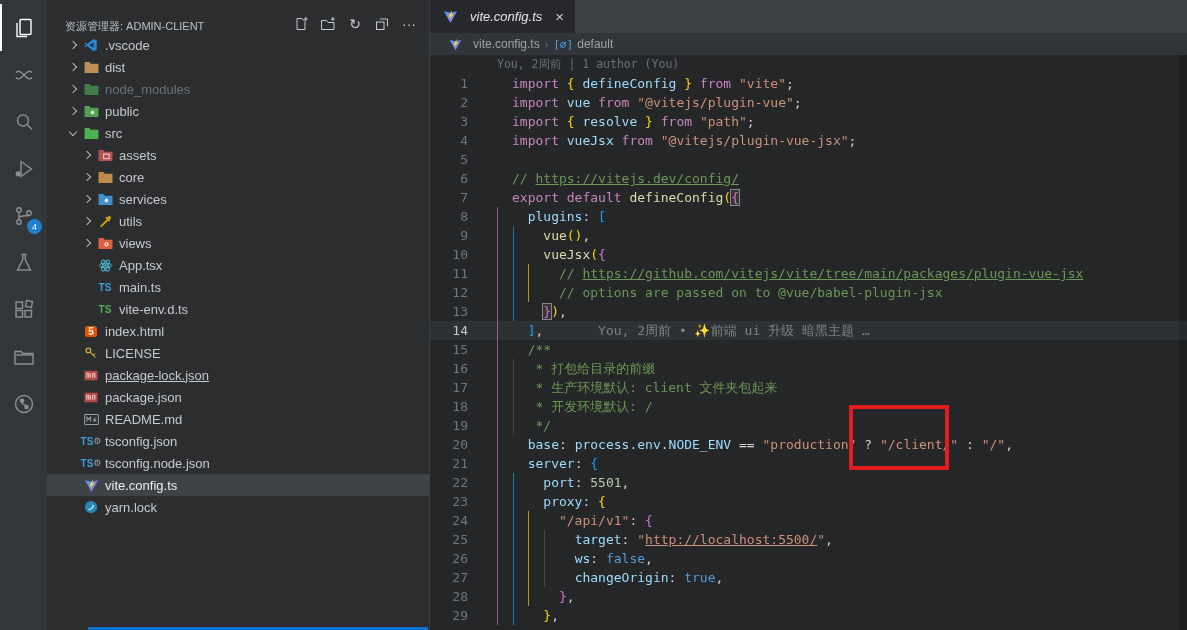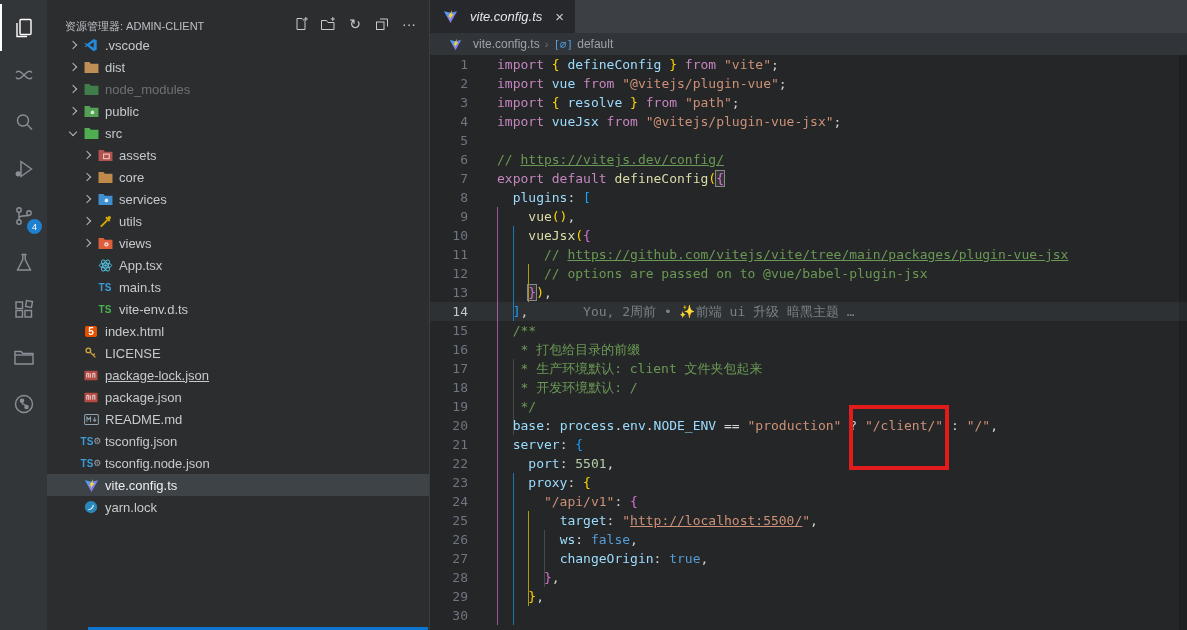--- a/index.html
+++ b/index.html
@@ -42,21 +42,21 @@
   .bc-sep{color:#6d7278;font-size:11px}
   .bc-item{display:flex;align-items:center;gap:4px;cursor:pointer}
   .symb{color:#4f9fe0;font-family:"DejaVu Sans Mono",monospace;font-size:11px}
   .codearea{flex:1;position:relative;background:#252627;overflow:hidden;
             font-family:"DejaVu Sans Mono",monospace;font-size:13px;line-height:19px}
   .fileblame{height:19px;padding-left:67px;color:#68707a;font-size:11.5px;display:flex;align-items:center}
   .line{height:19px;white-space:pre;position:relative}
   .line.cur{background:#2d3134}
   .ln{display:inline-block;width:38px;text-align:right;color:#6e7681}
   .line.cur .ln{color:#c6c6c6}
-  .ct{display:inline-block;margin-left:29px;position:relative;z-index:2}
+  .ct{display:inline-block;margin-left:44px;position:relative;z-index:2}
   .guide{position:absolute;width:1px;z-index:1;opacity:.65}
   .redbox{position:absolute;left:419px;top:350px;width:92px;height:57px;border:4px solid #e21c1c;z-index:5}
   .sgut{position:absolute;right:0;top:0;width:8px;height:100%;background:rgba(0,0,0,.14)}
   
   .tk-k{color:#C586C0}.tk-v{color:#9CDCFE}.tk-f{color:#DCDCAA}.tk-s{color:#CE9178}
   .tk-su{color:#CE9178;text-decoration:underline}.tk-n{color:#B5CEA8}.tk-kb{color:#569CD6}
   .tk-c{color:#6A9955}.tk-cu{color:#6A9955;text-decoration:underline}.tk-p{color:#d4d4d4}
   .tk-b1{color:#FFD700}.tk-b2{color:#DA70D6}.tk-b3{color:#179FFF}
   .tk-bx{color:#DA70D6;box-shadow:0 0 0 1px #888;background:rgba(120,120,120,.18)}
   .tk-bl{color:#7a8188}.tk-bg{color:#cda53f}
@@ -428,20 +428,21 @@
           </span>
         <span>vite.config.ts</span>
       </span>
       <span class="bc-sep">›</span>
       <span class="bc-item">
         <span class="symb">[∅]</span>
         <span>default</span>
       </span>
     </div>
     <div class="codearea">
+      <div class="fileblame">You, 2周前 | 1 author (You)</div>
       <div id="lines">
           <div class="line"><span class="ln">1</span><span class="ct"><span class="tk-k">import </span><span class="tk-b1">{</span><span class="tk-v"> defineConfig </span><span class="tk-b1">}</span><span class="tk-k"> from </span><span class="tk-s">"vite"</span><span class="tk-p">;</span></span></div>
           <div class="line"><span class="ln">2</span><span class="ct"><span class="tk-k">import </span><span class="tk-v">vue</span><span class="tk-k"> from </span><span class="tk-s">"@vitejs/plugin-vue"</span><span class="tk-p">;</span></span></div>
           <div class="line"><span class="ln">3</span><span class="ct"><span class="tk-k">import </span><span class="tk-b1">{</span><span class="tk-v"> resolve </span><span class="tk-b1">}</span><span class="tk-k"> from </span><span class="tk-s">"path"</span><span class="tk-p">;</span></span></div>
           <div class="line"><span class="ln">4</span><span class="ct"><span class="tk-k">import </span><span class="tk-v">vueJsx</span><span class="tk-k"> from </span><span class="tk-s">"@vitejs/plugin-vue-jsx"</span><span class="tk-p">;</span></span></div>
           <div class="line"><span class="ln">5</span><span class="ct"></span></div>
           <div class="line"><span class="ln">6</span><span class="ct"><span class="tk-c">// </span><span class="tk-cu">https://vitejs.dev/config/</span></span></div>
           <div class="line"><span class="ln">7</span><span class="ct"><span class="tk-k">export default </span><span class="tk-f">defineConfig</span><span class="tk-b1">(</span><span class="tk-bx">{</span></span></div>
           <div class="line"><span class="ln">8</span><span class="ct"><span class="tk-p">  </span><span class="tk-v">plugins</span><span class="tk-p">: </span><span class="tk-b3">[</span></span></div>
           <div class="line"><span class="ln">9</span><span class="ct"><span class="tk-p">    </span><span class="tk-f">vue</span><span class="tk-b1">()</span><span class="tk-p">,</span></span></div>

